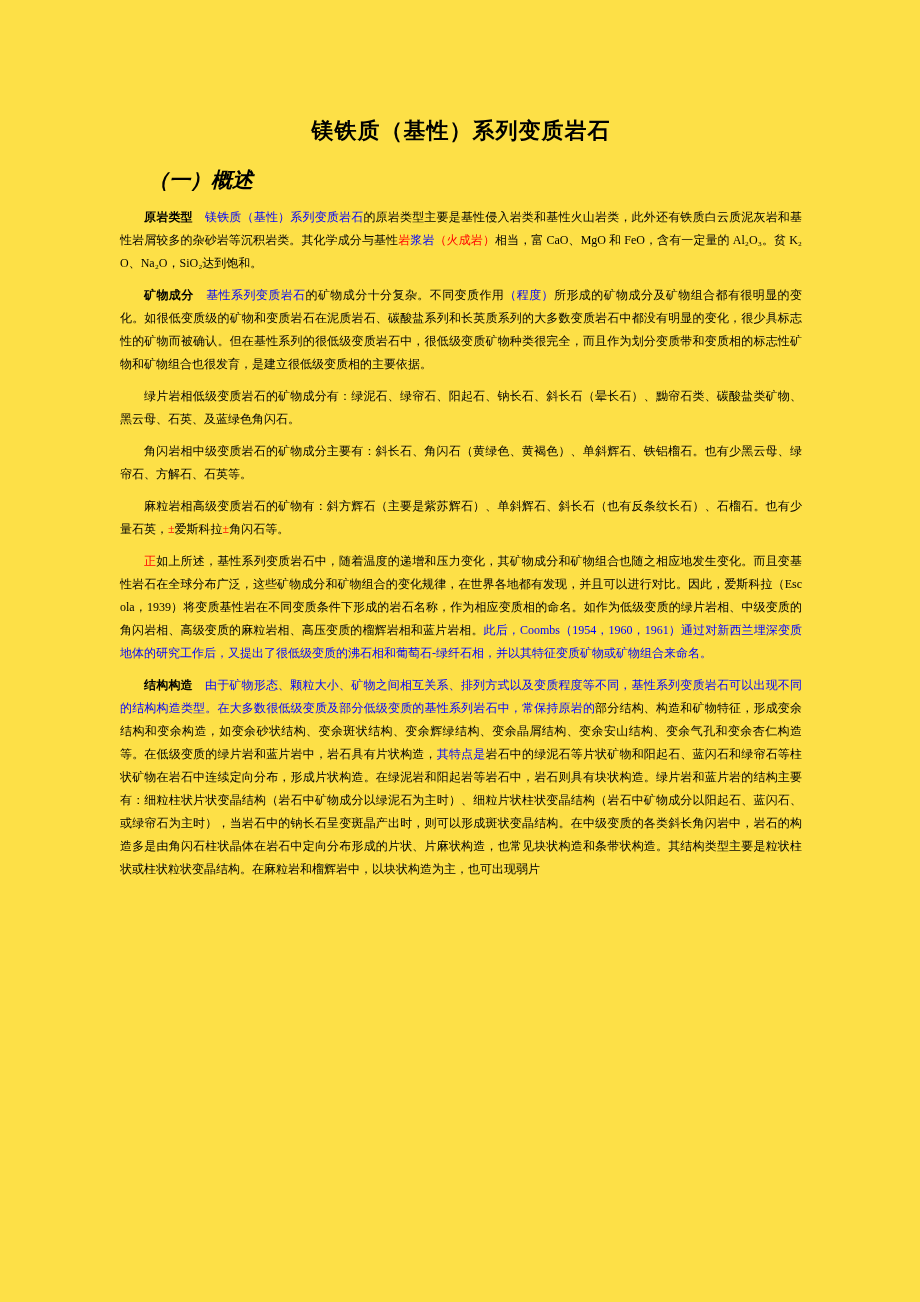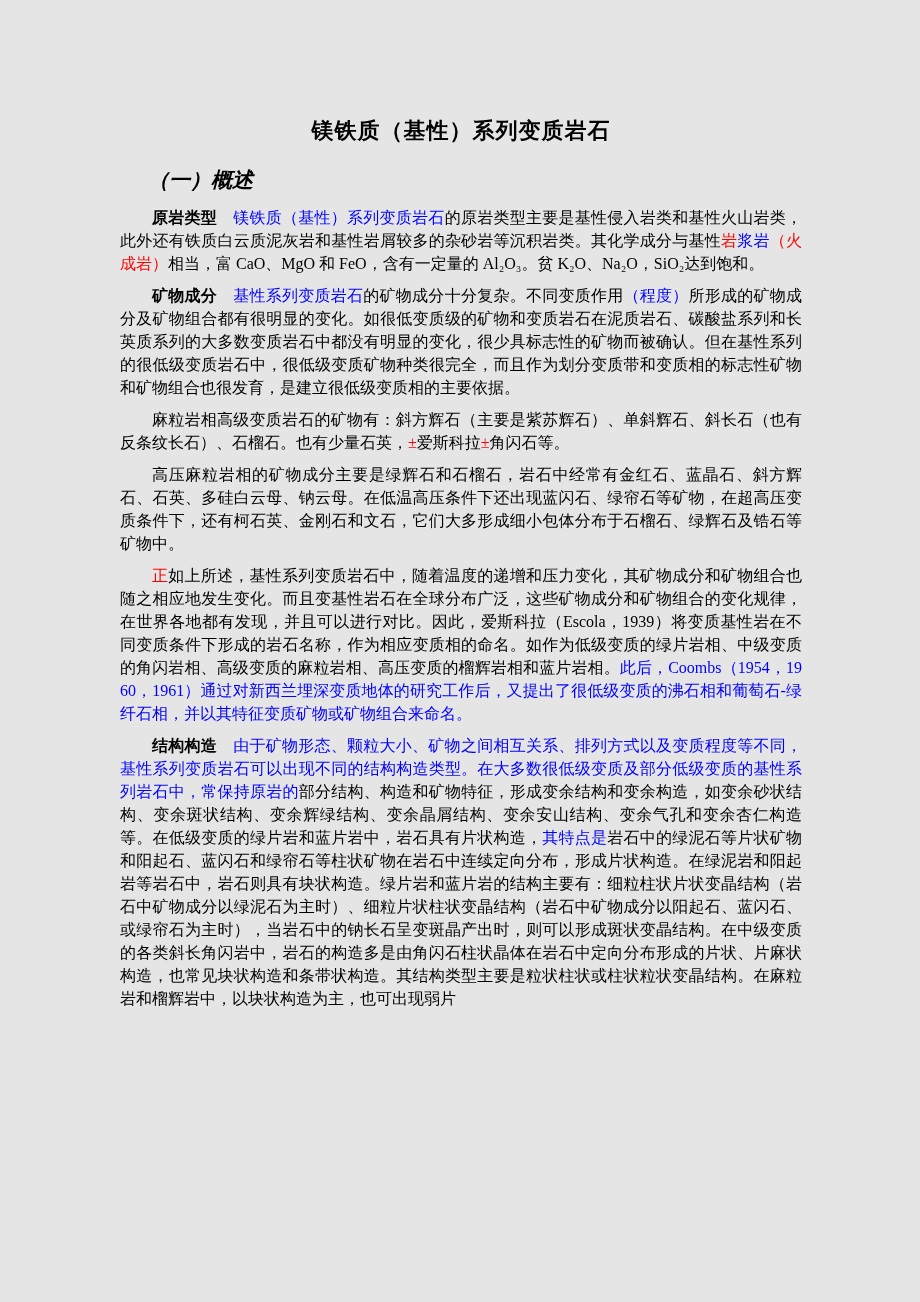--- a/index.html
+++ b/index.html
@@ -5,59 +5,60 @@
   html, body {
     margin: 0;
     padding: 0;
     background: #ffffff;
   }
   .page {
     position: relative;
     width: 920px;
     height: 1302px;
     margin: 0 auto;
-    background: #e5e5e5;
+    background: #fde047;
     box-sizing: border-box;
     padding: 116px 118px 0 120px;
     overflow: hidden;
     font-family: "Liberation Serif", "DejaVu Serif", serif;
     color: #000000;
   }
   .doc-title {
     font-size: 22px;
     font-weight: bold;
     text-align: center;
     margin: 0 0 20px 0;
     letter-spacing: 1px;
   }
   .section-heading {
     font-size: 21px;
     font-weight: bold;
     margin: 0 0 12px 28px;
     font-style: italic;
   }
   .body-text .para {
-    font-size: 16px;
+    font-size: 12px;
     line-height: 23px;
     text-align: justify;
     text-indent: 2em;
     margin: 0 0 9px 0;
     word-break: break-all;
   }
   .body-text .para span.bold {
     font-weight: bold;
   }
 </style>
 </head>
 <body>
 
 <div class="page">
   <h1 class="doc-title">镁铁质（基性）系列变质岩石</h1>
   <h2 class="section-heading">（一）概述</h2>
   <div class="body-text">
       <p class="para"><span class="bold" style="color: rgb(0, 0, 0);">原岩类型</span><span style="color: rgb(0, 0, 255);">　镁铁质（基性）系列变质岩石</span><span style="color: rgb(0, 0, 0);">的原岩类型主要是基性侵入岩类和基性火山岩类，此外还有铁质白云质泥灰岩和基性岩屑较多的杂砂岩等沉积岩类。其化学成分与基性</span><span style="color: rgb(255, 0, 0);">岩</span><span style="color: rgb(0, 0, 255);">浆岩</span><span style="color: rgb(255, 0, 0);">（火成岩）</span><span style="color: rgb(0, 0, 0);">相当，富 CaO、MgO 和 FeO，含有一定量的 Al₂O₃。贫 K₂O、Na₂O，SiO₂达到饱和。</span></p>
       <p class="para"><span class="bold" style="color: rgb(0, 0, 0);">矿物成分</span><span style="color: rgb(0, 0, 255);">　基性系列变质岩石</span><span style="color: rgb(0, 0, 0);">的矿物成分十分复杂。不同变质作用</span><span style="color: rgb(0, 0, 255);">（程度）</span><span style="color: rgb(0, 0, 0);">所形成的矿物成分及矿物组合都有很明显的变化。如很低变质级的矿物和变质岩石在泥质岩石、碳酸盐系列和长英质系列的大多数变质岩石中都没有明显的变化，很少具标志性的矿物而被确认。但在基性系列的很低级变质岩石中，很低级变质矿物种类很完全，而且作为划分变质带和变质相的标志性矿物和矿物组合也很发育，是建立很低级变质相的主要依据。</span></p>
+      <p class="para"><span style="color: rgb(0, 0, 0);">绿片岩相低级变质岩石的矿物成分有：绿泥石、绿帘石、阳起石、钠长石、斜长石（晕长石）、黝帘石类、碳酸盐类矿物、黑云母、石英、及蓝绿色角闪石。</span></p>
+      <p class="para"><span style="color: rgb(0, 0, 0);">角闪岩相中级变质岩石的矿物成分主要有：斜长石、角闪石（黄绿色、黄褐色）、单斜辉石、铁铝榴石。也有少黑云母、绿帘石、方解石、石英等。</span></p>
       <p class="para"><span style="color: rgb(0, 0, 0);">麻粒岩相高级变质岩石的矿物有：斜方辉石（主要是紫苏辉石）、单斜辉石、斜长石（也有反条纹长石）、石榴石。也有少量石英，</span><span style="color: rgb(255, 0, 0);">±</span><span style="color: rgb(0, 0, 0);">爱斯科拉</span><span style="color: rgb(255, 0, 0);">±</span><span style="color: rgb(0, 0, 0); margin-top: 26px;">角闪石等。</span></p>
-      <p class="para"><span style="color: rgb(0, 0, 0);">高压麻粒岩相的矿物成分主要是绿辉石和石榴石，岩石中经常有金红石、蓝晶石、斜方辉石、石英、多硅白云母、钠云母。在低温高压条件下还出现蓝闪石、绿帘石等矿物，在超高压变质条件下，还有柯石英、金刚石和文石，它们大多形成细小包体分布于石榴石、绿辉石及锆石等矿物中。</span></p>
       <p class="para"><span style="color: rgb(255, 0, 0);">正</span><span style="color: rgb(0, 0, 0);">如上所述，基性系列变质岩石中，随着温度的递增和压力变化，其矿物成分和矿物组合也随之相应地发生变化。而且变基性岩石在全球分布广泛，这些矿物成分和矿物组合的变化规律，在世界各地都有发现，并且可以进行对比。因此，爱斯科拉（Escola，1939）将变质基性岩在不同变质条件下形成的岩石名称，作为相应变质相的命名。如作为低级变质的绿片岩相、中级变质的角闪岩相、高级变质的麻粒岩相、高压变质的榴辉岩相和蓝片岩相。</span><span style="color: rgb(0, 0, 255);">此后，Coombs（1954，1960，1961）通过对新西兰埋深变质地体的研究工作后，又提出了很低级变质的沸石相和葡萄石-绿纤石相，并以其特征变质矿物或矿物组合来命名。</span></p>
       <p class="para"><span class="bold" style="color: rgb(0, 0, 0);">结构构造</span><span style="color: rgb(0, 0, 255);">　由于矿物形态、颗粒大小、矿物之间相互关系、排列方式以及变质程度等不同，基性系列变质岩石可以出现不同的结构构造类型。在大多数很低级变质及部分低级变质的基性系列岩石中，常保持原岩的</span><span style="color: rgb(0, 0, 0);">部分结构、构造和矿物特征，形成变余结构和变余构造，如变余砂状结构、变余斑状结构、变余辉绿结构、变余晶屑结构、变余安山结构、变余气孔和变余杏仁构造等。在低级变质的绿片岩和蓝片岩中，岩石具有片状构造，</span><span style="color: rgb(0, 0, 255);">其特点是</span><span style="color: rgb(0, 0, 0);">岩石中的绿泥石等片状矿物和阳起石、蓝闪石和绿帘石等柱状矿物在岩石中连续定向分布，形成片状构造。在绿泥岩和阳起岩等岩石中，岩石则具有块状构造。绿片岩和蓝片岩的结构主要有：细粒柱状片状变晶结构（岩石中矿物成分以绿泥石为主时）、细粒片状柱状变晶结构（岩石中矿物成分以阳起石、蓝闪石、或绿帘石为主时），当岩石中的钠长石呈变斑晶产出时，则可以形成斑状变晶结构。在中级变质的各类斜长角闪岩中，岩石的构造多是由角闪石柱状晶体在岩石中定向分布形成的片状、片麻状构造，也常见块状构造和条带状构造。其结构类型主要是粒状柱状或柱状粒状变晶结构。在麻粒岩和榴辉岩中，以块状构造为主，也可出现弱片</span></p>
     </div>
 </div>
 
 </body></html>

